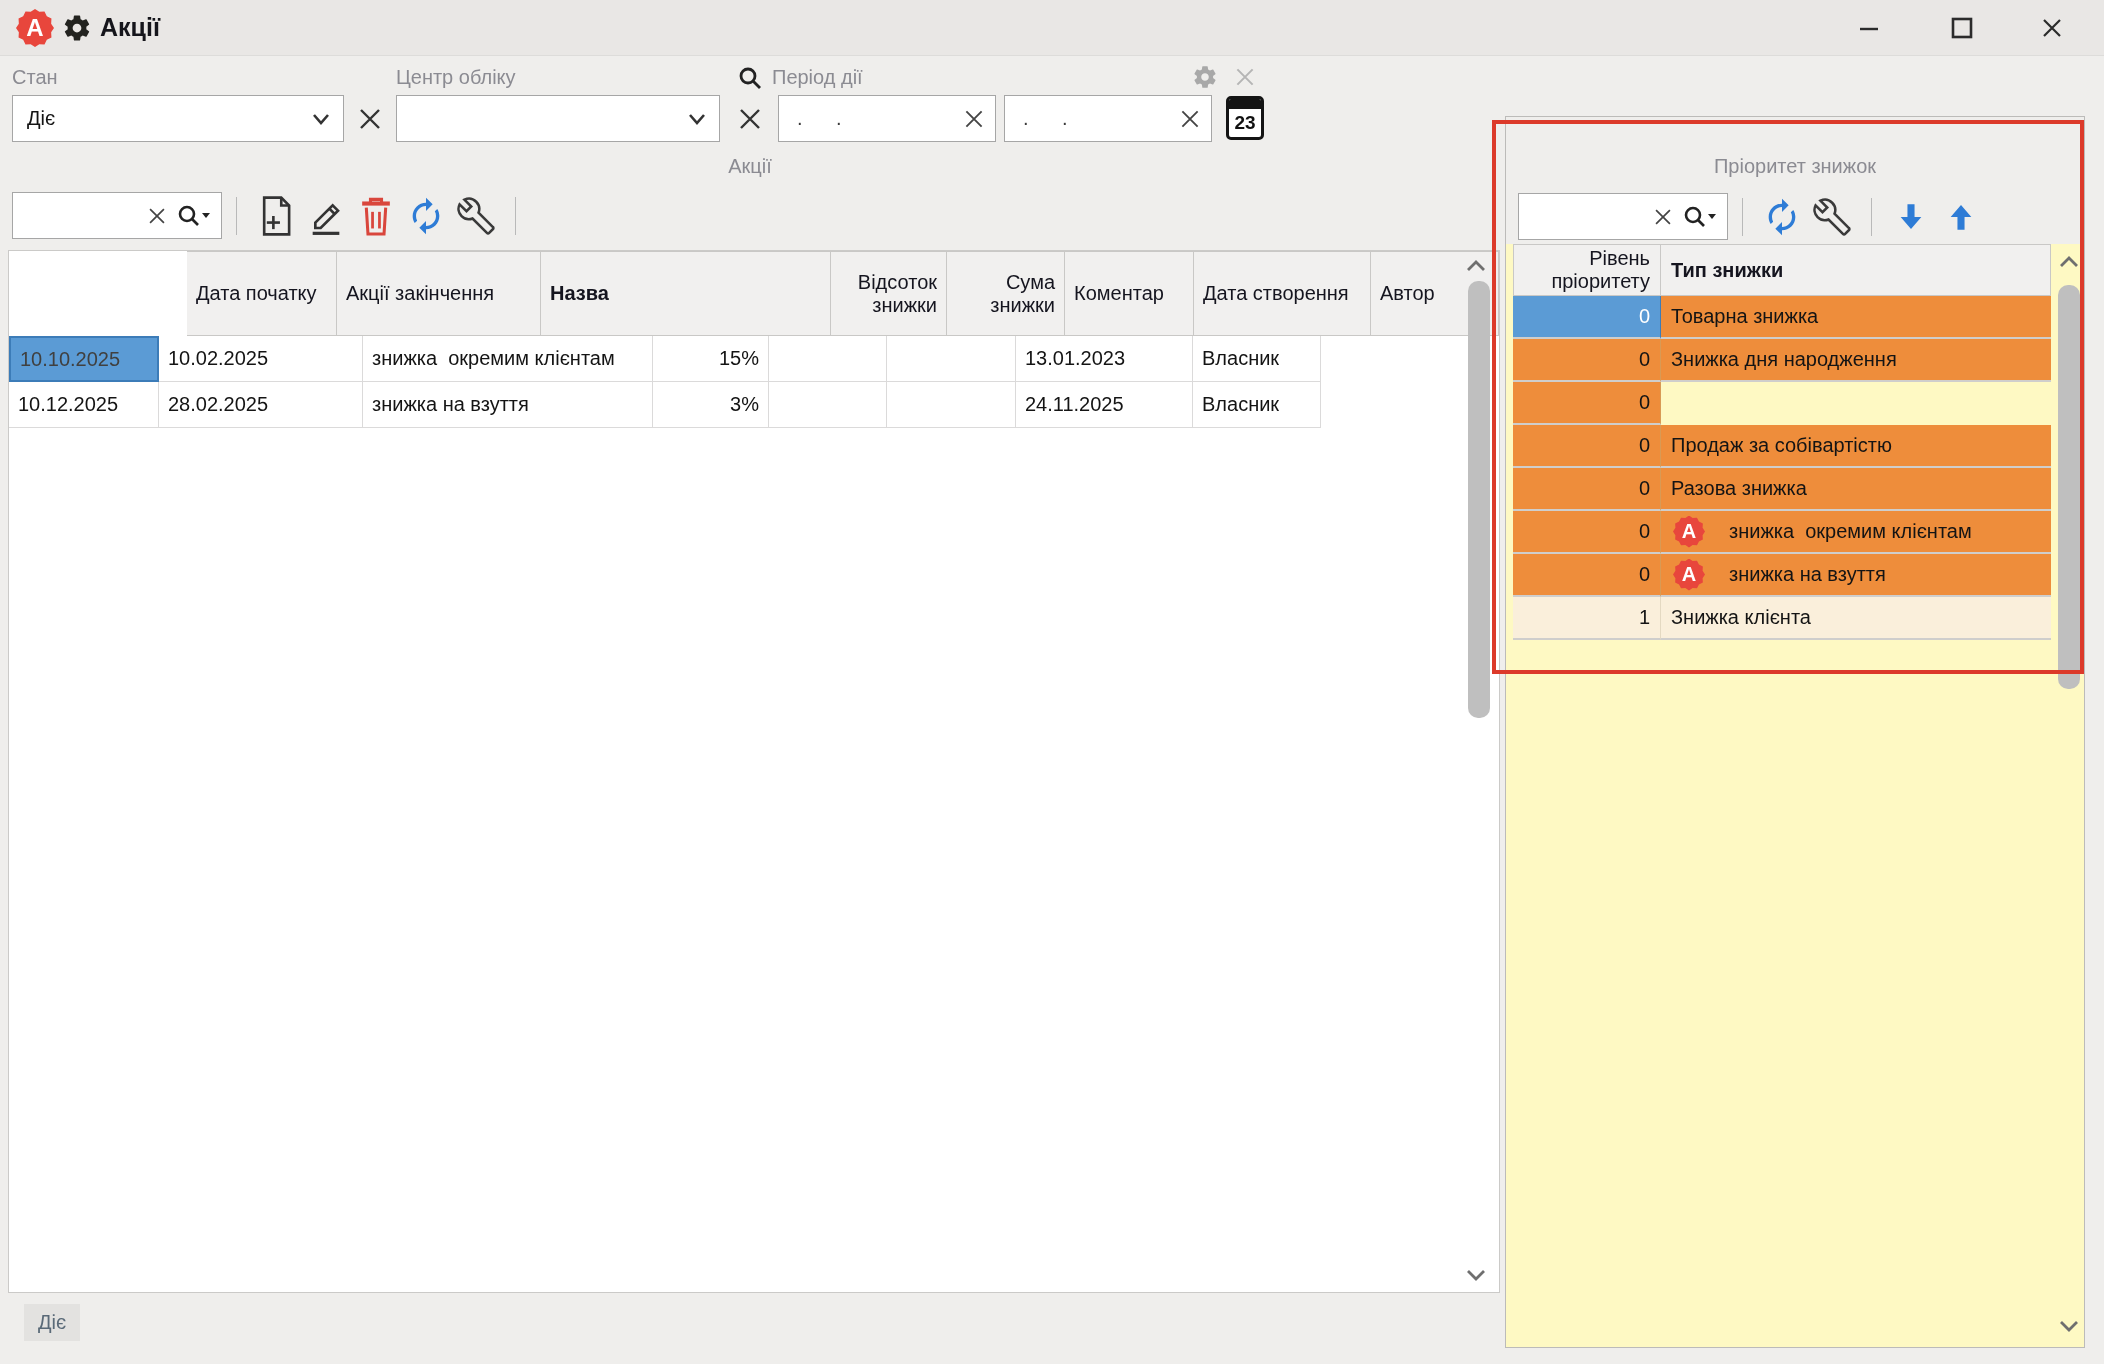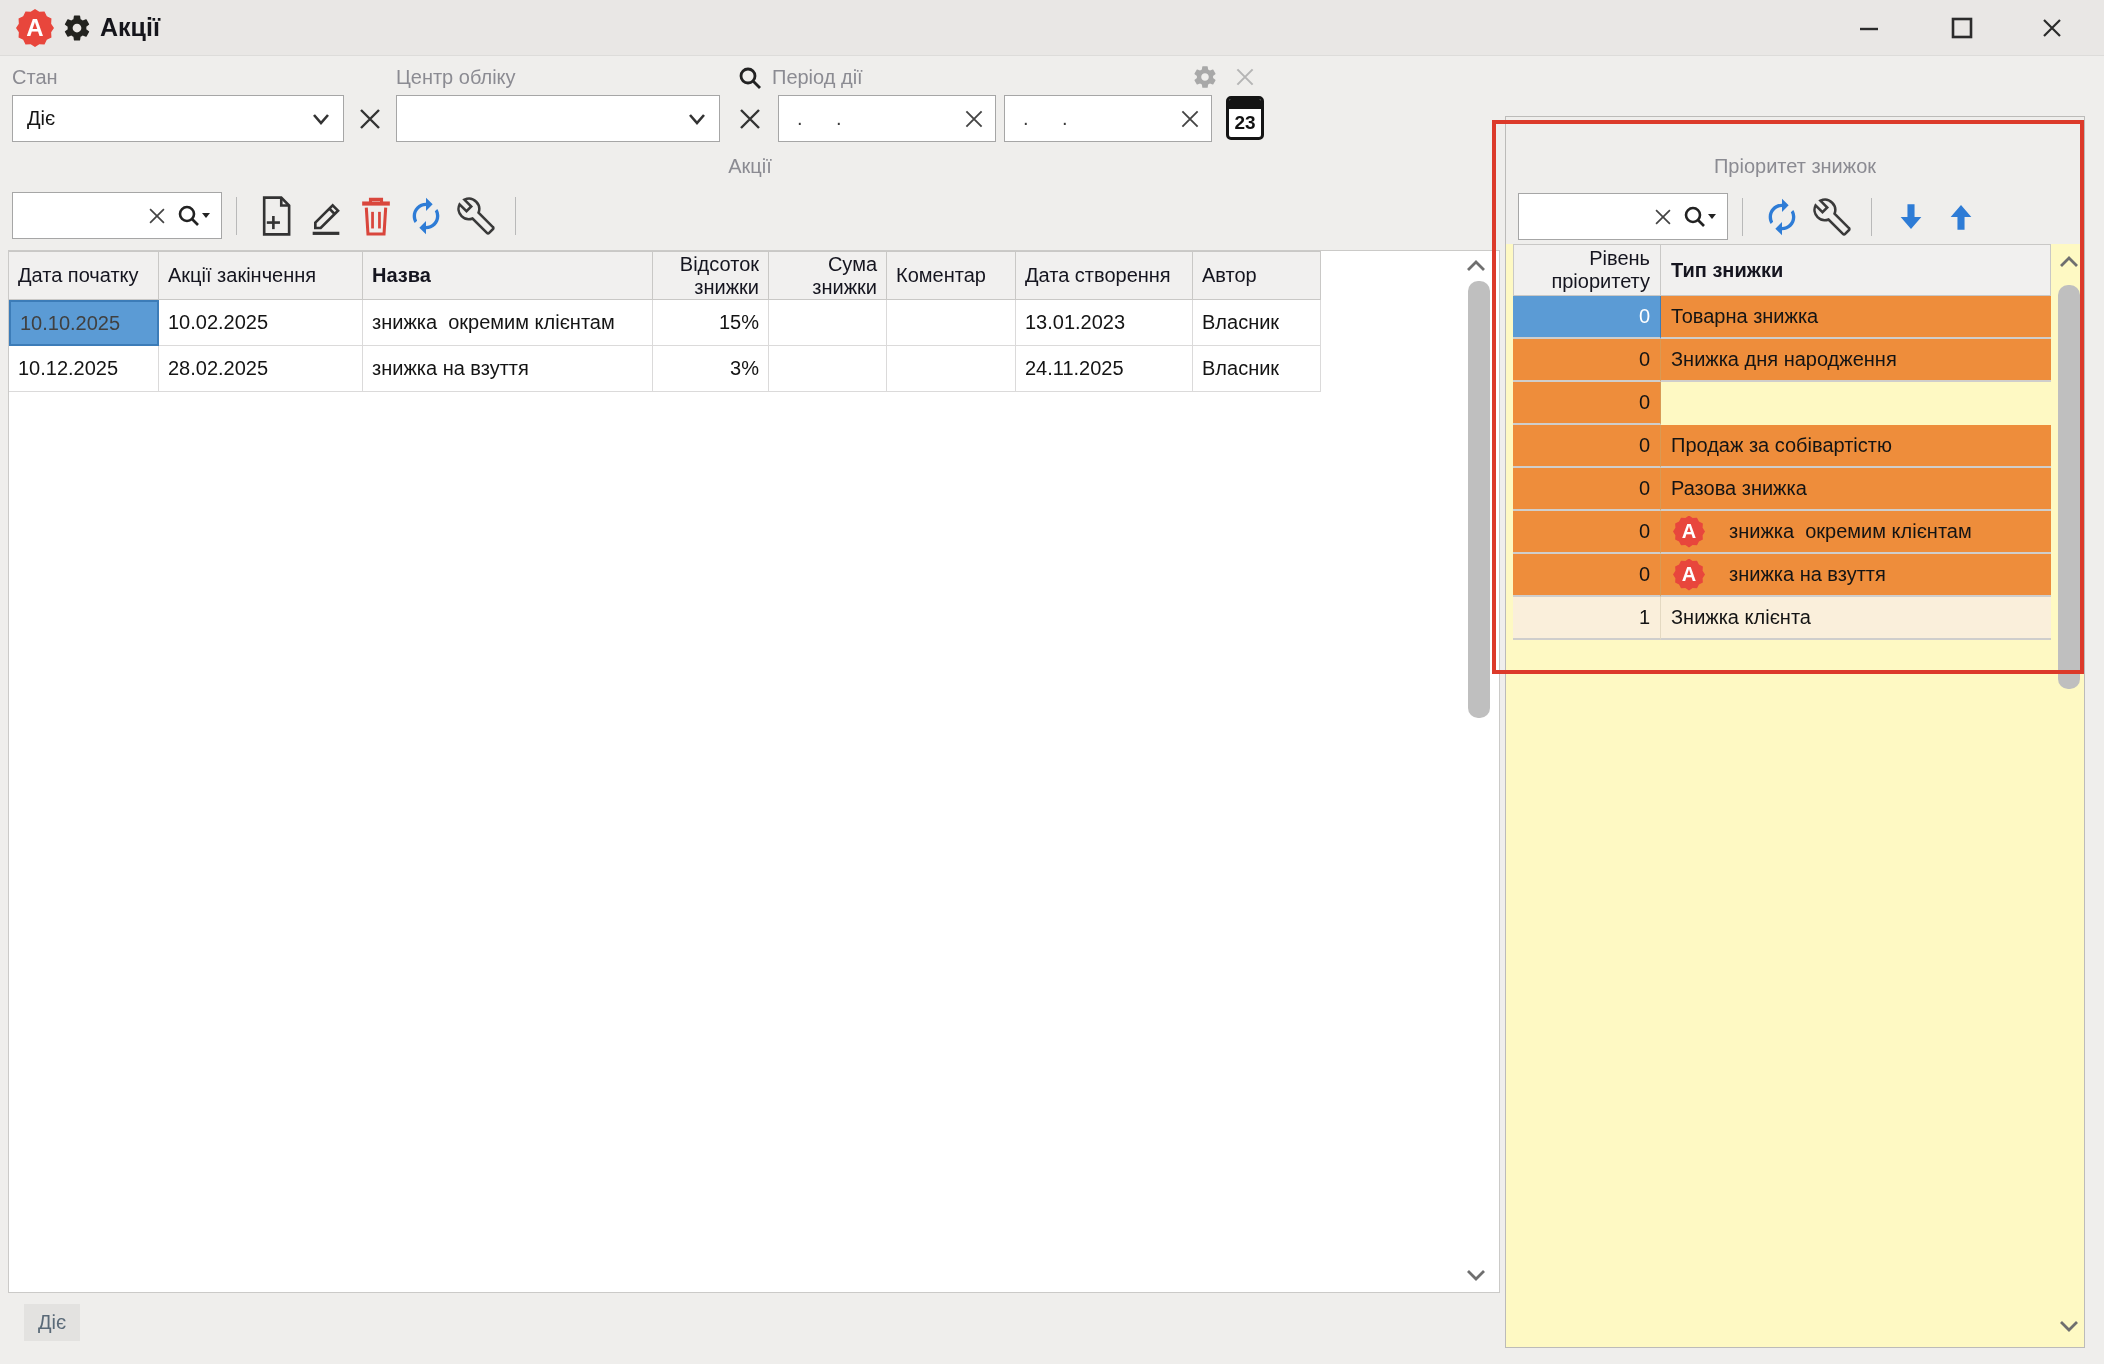--- a/index.html
+++ b/index.html
@@ -36,21 +36,21 @@
   .searchbox input { flex:1; min-width:10px; border:none; outline:none; height:100%; font-size:20px; padding-left:10px; background:transparent; }
   .searchbox .sbi { display:flex; align-items:center; margin-right:10px; }
   .tsep { width:0; border-left:1px solid #b9b9b9; height:38px; margin:0 14px; }
   .tbtn { width:50px; height:46px; display:flex; align-items:center; justify-content:center; }
 
   
   .grid-area { position:absolute; left:8px; top:250px; width:1492px; height:1043px; background:#fff; border:1px solid #cbcac8; }
   .lrow { display:flex; }
   .lcell { border-right:1px solid #dbdada; border-bottom:1px solid #dbdada; font-size:20px; padding:0 9px; display:flex; align-items:center; white-space:pre; overflow:hidden; }
   .lhead .lcell { background:#f1f0ef; border-right:1px solid #c9c8c6; border-bottom:1px solid #c9c8c6; border-top:1px solid #c9c8c6; color:#15151f; white-space:normal; line-height:1.15; }
-  .lhead { height:49px; }
+  .lhead { height:85px;justify-content:flex-end; }
   .ldata { height:46px; }
   .c0{width:150px;} .c1{width:204px;} .c2{width:290px;} .c3{width:116px; justify-content:flex-end; text-align:right;}
   .c4{width:118px; justify-content:flex-end; text-align:right;} .c5{width:129px;} .c6{width:177px;} .c7{width:128px;}
   .lcell.selected { background:#5b9bd5; color:#404040; border:2px solid #3c7cb8; }
   .lhead .c2 { font-weight:bold; }
 
   
   .vthumb { position:absolute; width:22px; background:#bfbfbf; border-radius:10px; }
   .scroll-arrow { position:absolute; width:26px; height:26px; display:flex; align-items:center; justify-content:center; }
 

